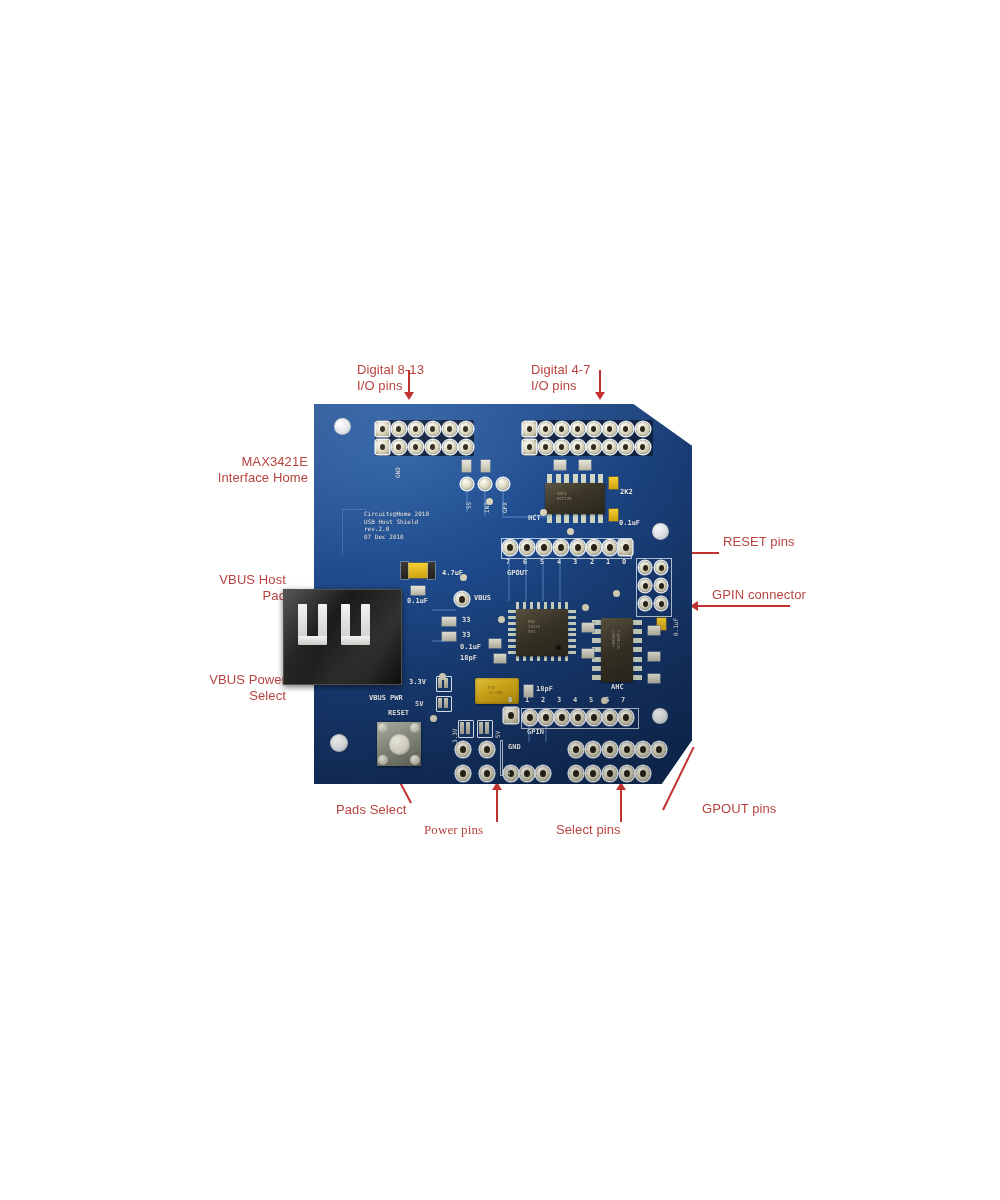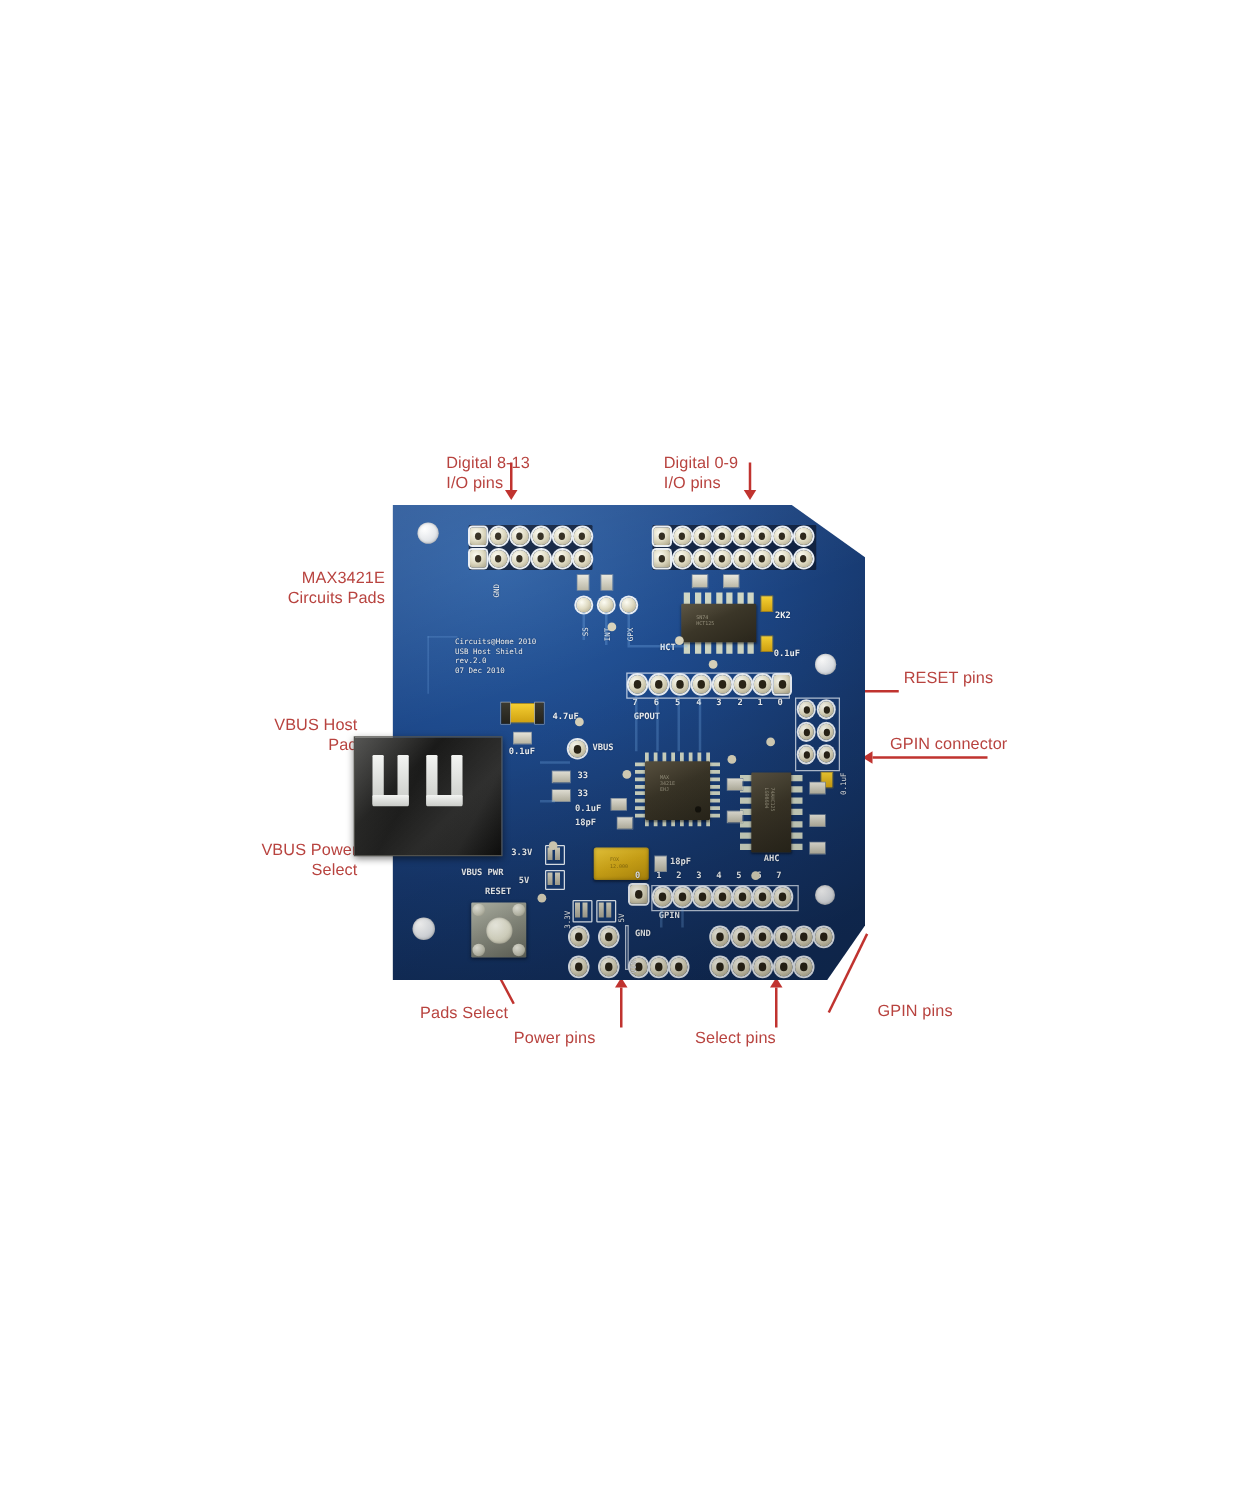--- a/index.html
+++ b/index.html
@@ -178,27 +178,27 @@
 </head>
 <body>
 
 <div id="stage">
 
   <div class="anno left" style="left:357px; top:362px;">Digital 8-13
 I/O pins</div>
   <div class="lead v" style="left:408px; top:370px; height:22px;"></div>
   <div class="arrow down" style="left:404px; top:392px;"></div>
 
-  <div class="anno left" style="left:531px; top:362px;">Digital 0-9
+  <div class="anno left" style="left:531px; top:362px;">Digital 4-7
 I/O pins</div>
   <div class="lead v" style="left:599px; top:370px; height:22px;"></div>
   <div class="arrow down" style="left:595px; top:392px;"></div>
 
   <div class="anno right" style="left:160px; top:454px; width:148px;">MAX3421E
-Circuits Pads</div>
+Interface Home</div>
   <div class="lead h" style="left:316px; top:478px; width:140px;"></div>
   <div class="arrow right" style="left:454px; top:474px;"></div>
 
   <div class="anno left" style="left:723px; top:534px;">RESET pins</div>
   <div class="lead h" style="left:657px; top:552px; width:62px;"></div>
   <div class="arrow left" style="left:649px; top:548px;"></div>
 
   <div class="anno left" style="left:712px; top:587px;">GPIN connector</div>
   <div class="lead h" style="left:698px; top:605px; width:92px;"></div>
   <div class="arrow left" style="left:690px; top:601px;"></div>
@@ -210,29 +210,29 @@
 
   <div class="anno right" style="left:160px; top:672px; width:126px;">VBUS Power
 Select</div>
   <div class="lead h" style="left:330px; top:694px; width:98px;"></div>
   <div class="arrow right" style="left:426px; top:690px;"></div>
 
   <div class="anno left" style="left:336px; top:802px;">Pads Select</div>
   <div class="lead" style="left:410px; top:745px; width:2px; height:58px; transform-origin:bottom center; transform:rotate(-28deg);"></div>
   <div class="arrow up" style="left:443px; top:741px; transform:rotate(28deg);"></div>
 
-  <div class="anno left" style="left:411px; top:822px;">Power pins</div>
+  <div class="anno left" style="left:424px; top:822px;font-family:Liberation Serif, serif;">Power pins</div>
   <div class="lead v" style="left:496px; top:790px; height:32px;"></div>
   <div class="arrow up" style="left:492px; top:782px;"></div>
 
   <div class="anno left" style="left:556px; top:822px;">Select pins</div>
   <div class="lead v" style="left:620px; top:790px; height:32px;"></div>
   <div class="arrow up" style="left:616px; top:782px;"></div>
 
-  <div class="anno left" style="left:702px; top:801px;">GPIN pins</div>
+  <div class="anno left" style="left:702px; top:801px;">GPOUT pins</div>
   <div class="lead" style="left:662px; top:740px; width:2px; height:70px; transform-origin:bottom center; transform:rotate(26deg);"></div>
   <div class="arrow up" style="left:623px; top:727px; transform:rotate(-26deg);"></div>
 
   <div id="board">
 
     <div class="b hole" style="left:20px;  top:14px;  width:17px; height:17px;"></div>
     <div class="b hole" style="left:338px; top:119px; width:17px; height:17px;"></div>
     <div class="b hole" style="left:338px; top:304px; width:16px; height:16px;"></div>
     <div class="b hole" style="left:16px;  top:330px; width:18px; height:18px;"></div>
 

